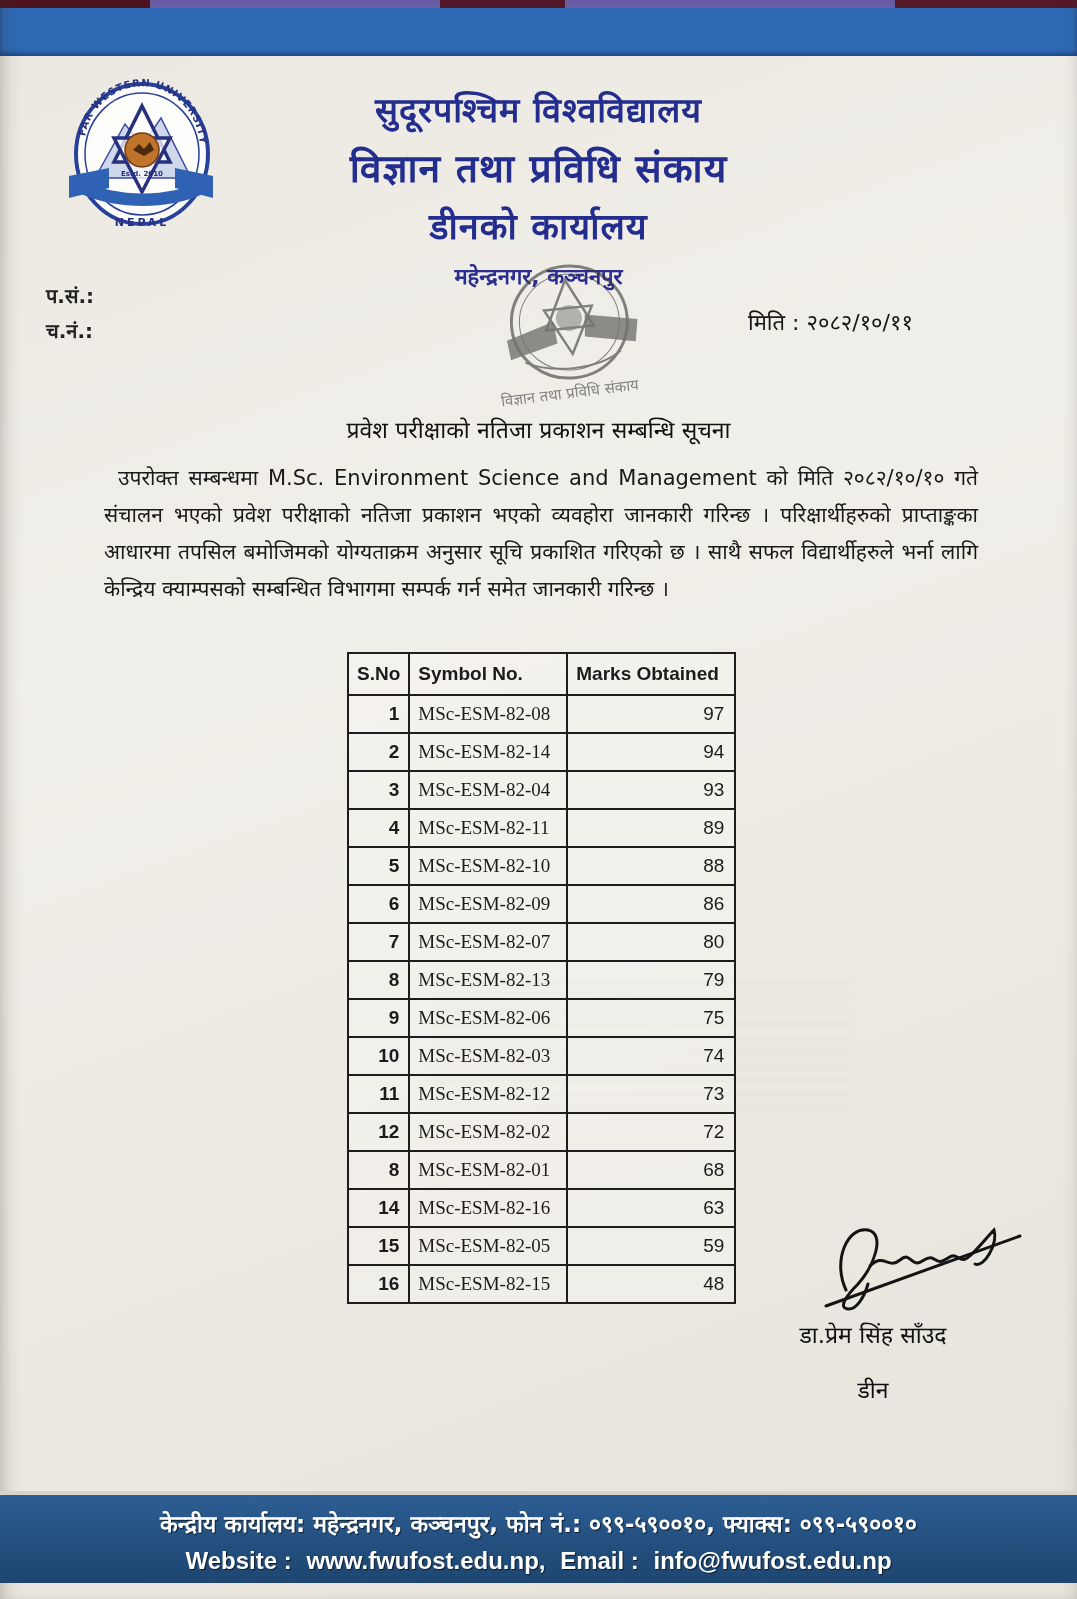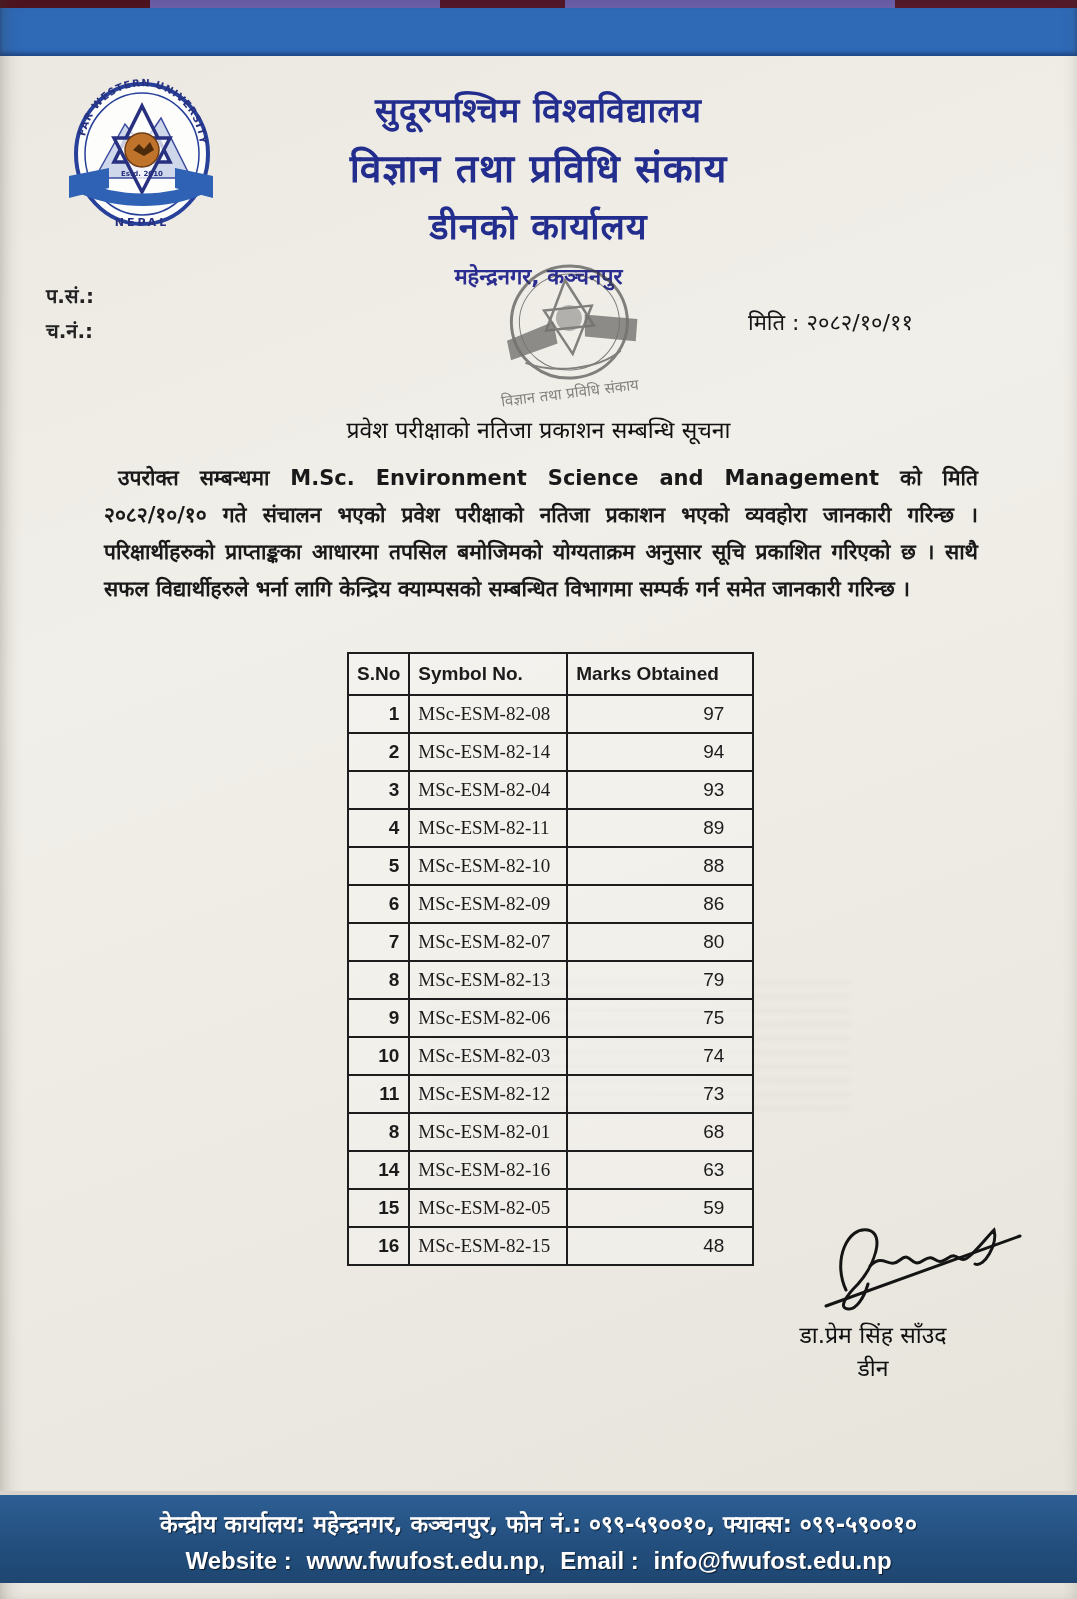--- a/index.html
+++ b/index.html
@@ -19,36 +19,36 @@
   .head .l1{font-size:34px;letter-spacing:1px;}
   .head .l2{font-size:39px;margin-top:8px;letter-spacing:1px;}
   .head .l3{font-size:36px;margin-top:8px;letter-spacing:1px;}
   .head .l4{font-size:22px;margin-top:10px;color:#2b2d90;}
   .refs{position:absolute;left:46px;top:279px;font-size:20px;line-height:35px;color:#222;font-weight:bold;}
   .dateline{position:absolute;left:748px;top:306px;font-size:22px;color:#161616;}
   .stamp{position:absolute;left:466px;top:258px;width:208px;height:152px;opacity:.62;filter:blur(.4px);}
   
   .title{position:absolute;left:0;top:413px;width:100%;text-align:center;font-size:23px;font-weight:normal;color:#111;}
   .bodytext{position:absolute;left:104px;top:460px;width:874px;font-size:21px;line-height:37px;
-      text-align:justify;text-indent:14px;color:#191919;font-weight:bold;}
+      text-align:justify;text-indent:14px;color:#191919;}
   
   table.results{position:absolute;left:347px;top:652px;border-collapse:collapse;
       font-family:"Liberation Sans",sans-serif;background:rgba(255,255,255,.25);}
   table.results th,table.results td{border:2px solid #1d1d1d;font-size:19px;}
   table.results th{font-weight:bold;text-align:left;height:40px;padding:0 8px;}
   td.col-sno{width:42px;text-align:right;font-weight:bold;padding:0 9px 0 4px;height:36px;}
   th.h-sno{width:42px;}
   td.col-symbol{width:140px;text-align:left;padding:0 8px;font-family:Liberation Serif, serif;}
   th.h-symbol{width:140px;}
-  td.col-marks{width:148px;text-align:right;padding:0 28px 0 8px;}
+  td.col-marks{width:148px;text-align:right;padding:0 10px 0 8px;}
   th.h-marks{width:148px;padding-left:12px;}
   
   .sig-svg{position:absolute;left:812px;top:1210px;width:225px;height:112px;}
   .signer{position:absolute;left:748px;top:1318px;width:250px;text-align:center;font-size:23px;color:#101010;}
-  .signer .post{margin-top:1px;}
+  .signer .post{margin-top:23px;}
   
   .footer{position:absolute;left:0;top:1491px;width:100%;height:92px;
       background:linear-gradient(180deg,#2d5e94 0%,#234f7e 55%,#1e4671 100%);
       border-top:4px solid #d8d4cb;box-sizing:border-box;text-align:center;color:#fff;}
   .footer .f1{margin-top:12px;font-size:23px;font-weight:bold;
       text-shadow:1px 1px 1px rgba(0,0,0,.65);}
   .footer .f2{margin-top:8px;font-size:24px;font-weight:bold;font-family:"Liberation Sans",sans-serif;
       text-shadow:1px 1px 1px rgba(0,0,0,.65);}
   .footer .f2 span{margin:0 4px;}
   .ghost{position:absolute;pointer-events:none;background:repeating-linear-gradient(0deg,rgba(120,120,120,.06) 0 3px,transparent 3px 14px);filter:blur(2px);}
@@ -179,20 +179,25 @@
           <td class="col-sno">10</td>
           <td class="col-symbol">MSc-ESM-82-03</td>
           <td class="col-marks">74</td>
         </tr>
         <tr>
           <td class="col-sno">11</td>
           <td class="col-symbol">MSc-ESM-82-12</td>
           <td class="col-marks">73</td>
         </tr>
         <tr>
+          <td class="col-sno">12</td>
+          <td class="col-symbol">MSc-ESM-82-02</td>
+          <td class="col-marks">72</td>
+        </tr>
+        <tr>
           <td class="col-sno">8</td>
           <td class="col-symbol">MSc-ESM-82-01</td>
           <td class="col-marks">68</td>
         </tr>
         <tr>
           <td class="col-sno">14</td>
           <td class="col-symbol">MSc-ESM-82-16</td>
           <td class="col-marks">63</td>
         </tr>
         <tr>

